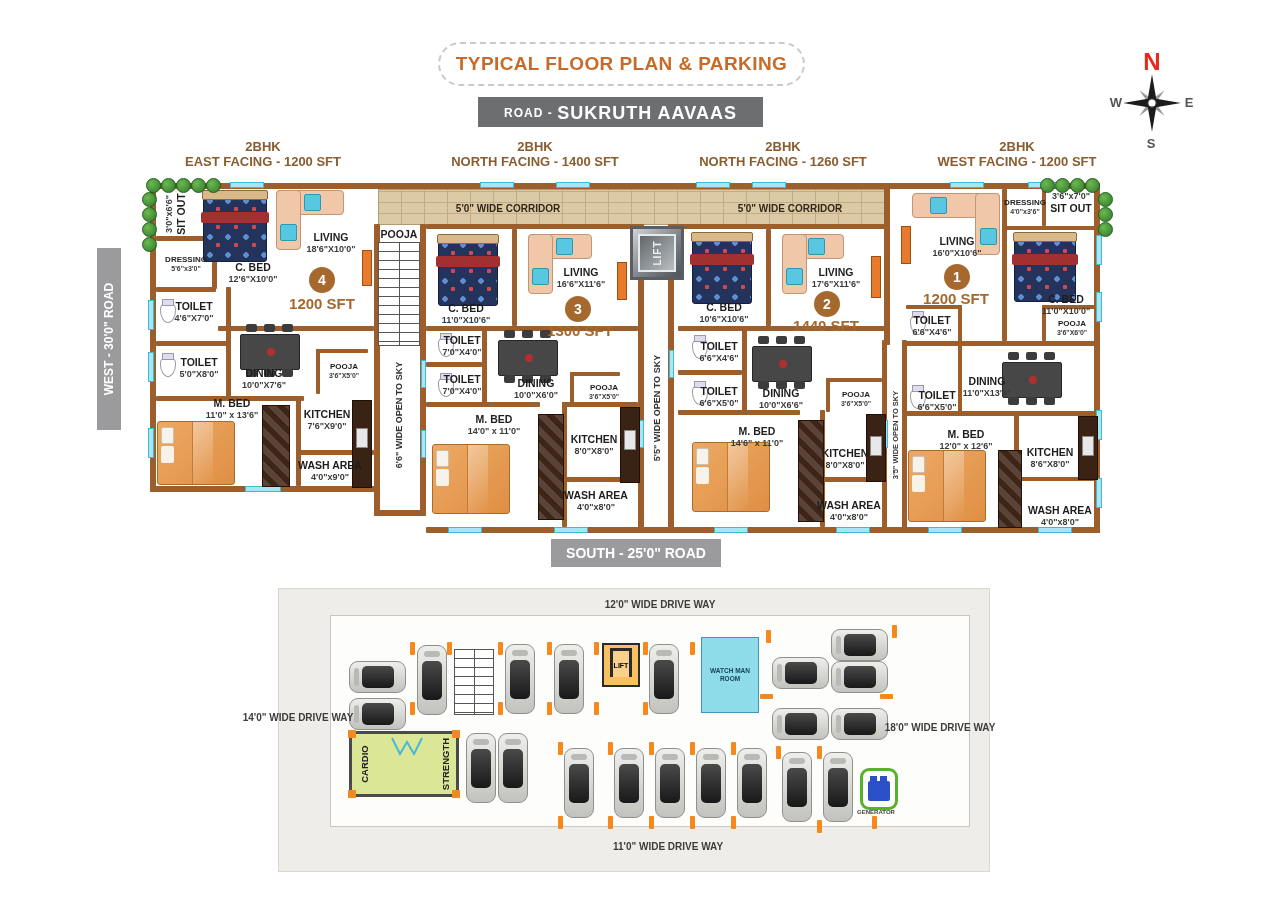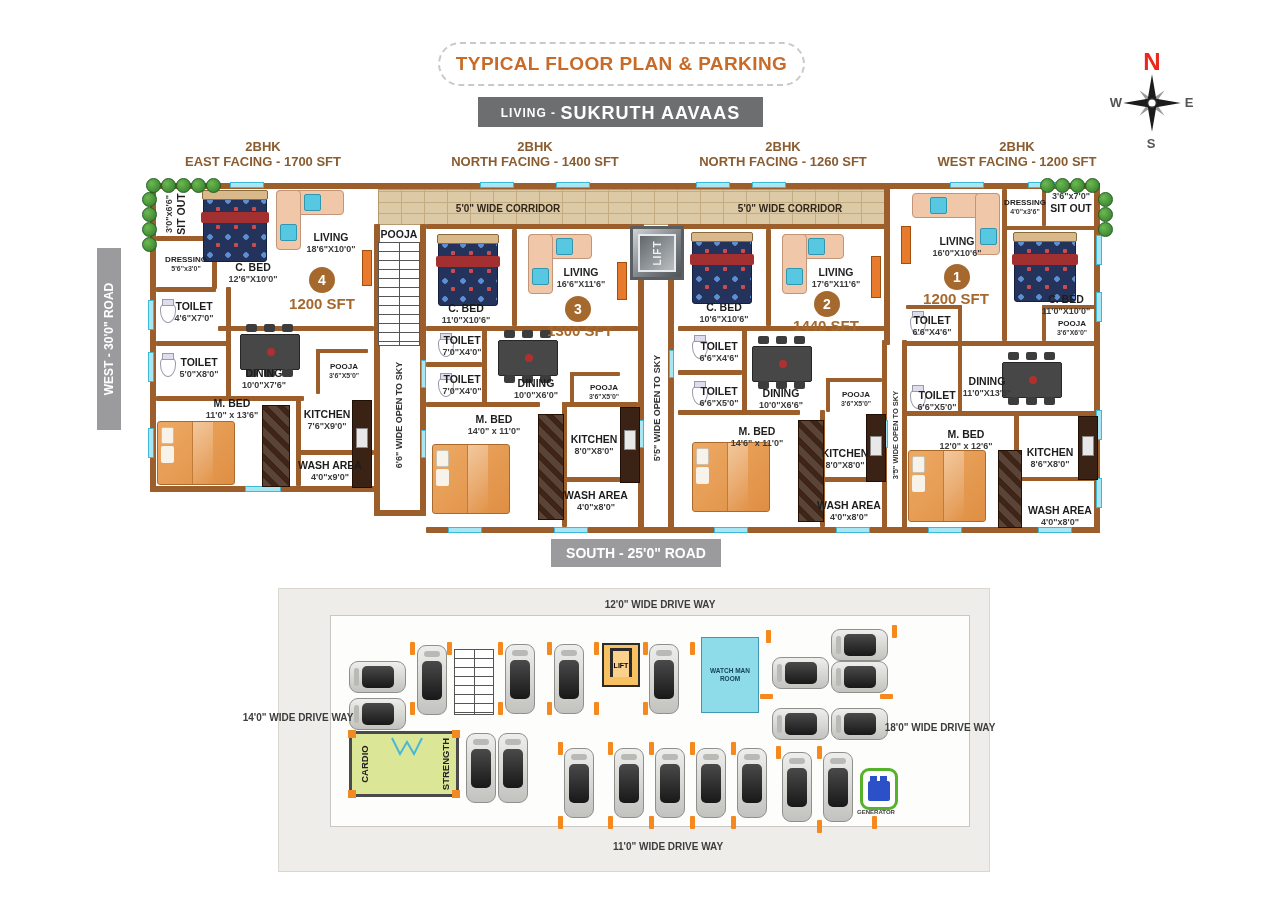--- a/index.html
+++ b/index.html
@@ -131,41 +131,41 @@
   .compassL{position:absolute;color:#555;font-weight:600;font-size:13px;transform:translate(-50%,-50%);}
 </style>
 </head>
 <body>
 
 <div id="stage">
 
   <div>
     <div class="titlebox">TYPICAL FLOOR PLAN &amp; PARKING PLAN</div>
     <div class="banner">
-      <span class="p">LIVING -</span>
+      <span class="p">ROAD -</span>
       <span class="n">SUKRUTH AAVAAS</span>
     </div>
   </div>
 
   <div>
     <svg class="abs" style="left:1122px;top:73px" width="60" height="60" viewBox="0 0 100 100">
       <polygon points="50,2 57,43 98,50 57,57 50,98 43,57 2,50 43,43" fill="#9a9a9a" transform="rotate(45 50 50) translate(50 50) scale(0.62) translate(-50 -50)"></polygon>
       <polygon points="50,2 57,43 98,50 57,57 50,98 43,57 2,50 43,43" fill="#1c1c1c"></polygon>
       <circle cx="50" cy="50" r="7" fill="#fff" stroke="#333" stroke-width="2"></circle>
     </svg>
     <span class="compassN" style="left:1152px;top:62px">N</span>
     <span class="compassL" style="left:1116px;top:102px">W</span>
     <span class="compassL" style="left:1189px;top:102px">E</span>
     <span class="compassL" style="left:1151px;top:143px">S</span>
   </div>
 
   <div>
     <div class="uhead" style="left:153px;top:140px">
       <span>2BHK</span>
-      <span>EAST FACING - 1700 SFT</span>
+      <span>EAST FACING - 1200 SFT</span>
     </div>
     <div class="uhead" style="left:425px;top:140px">
       <span>2BHK</span>
       <span>NORTH FACING - 1400 SFT</span>
     </div>
     <div class="uhead" style="left:673px;top:140px">
       <span>2BHK</span>
       <span>NORTH FACING - 1260 SFT</span>
     </div>
     <div class="uhead" style="left:907px;top:140px">

